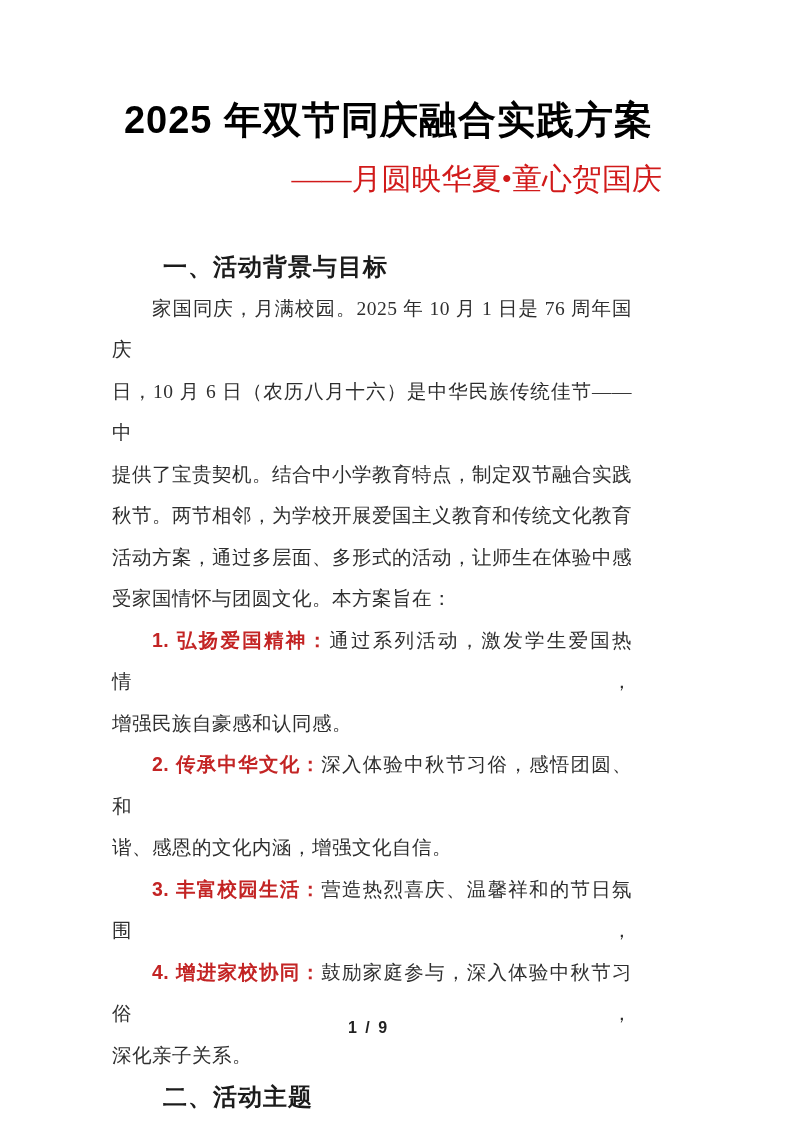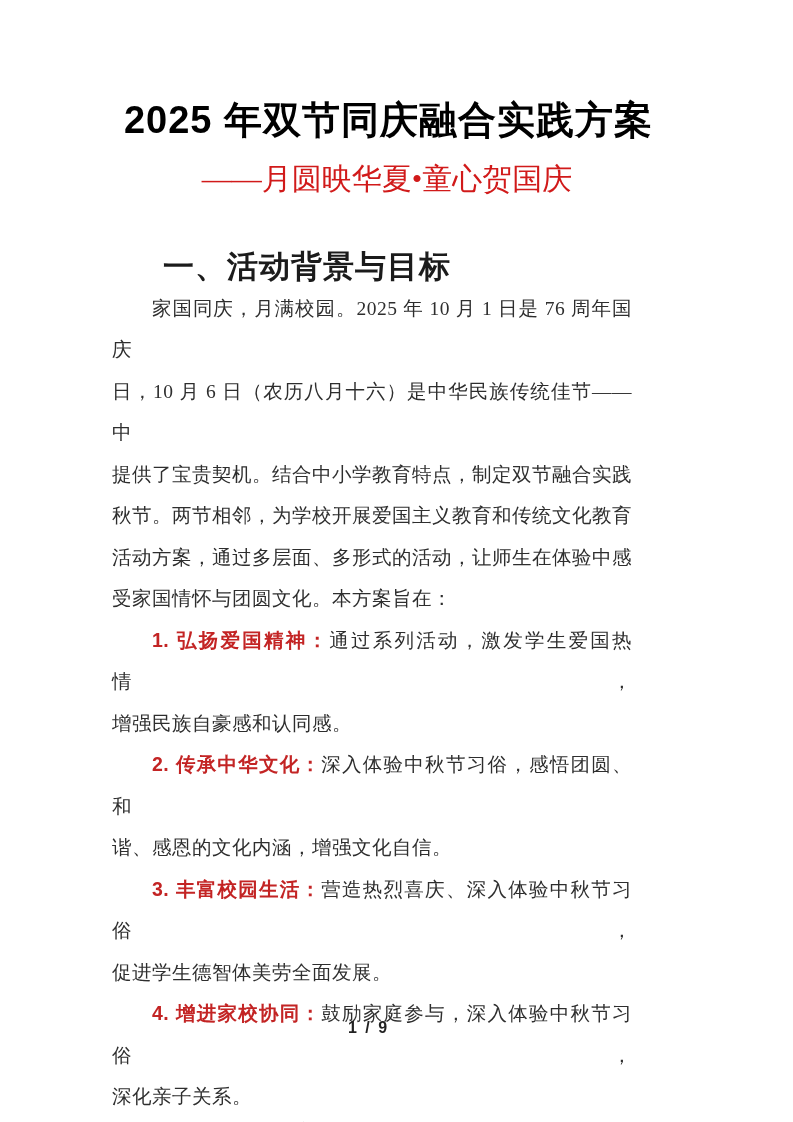--- a/index.html
+++ b/index.html
@@ -27,39 +27,39 @@
     line-height: 52px;
     color: #000000;
     letter-spacing: 1px;
     white-space: nowrap;
   }
   .doc-subtitle {
     position: absolute;
     top: 158px;
     left: 112px;
     width: 550px;
-    text-align: center;
+    text-align: right;
     font-family: "Liberation Serif", "DejaVu Serif", serif;
     font-size: 30px;
     line-height: 42px;
     color: var(--subtitle-red, #d11a1a);
     white-space: nowrap;
   }
   .doc-content {
     position: absolute;
     left: 112px;
     top: 246px;
     width: 520px;
     font-size: 19.5px;
     color: var(--body-color, #2e2e2e);
   }
   .heading {
     font-family: "Liberation Sans", "DejaVu Sans", sans-serif;
     font-weight: 600;
-    font-size: 31px;
+    font-size: 24px;
     line-height: 41.5px;
     color: var(--heading-color, #1b1b1b);
     padding-left: 51px;
     letter-spacing: 1px;
     white-space: nowrap;
   }
   .para { margin: 0; }
   .line {
     line-height: 41.5px;
     text-align: justify;
@@ -108,22 +108,21 @@
       </div>
       <div class="para">
         <div class="line full indent"><span class="seg-red">1. 弘扬爱国精神：</span><span class="seg">通过系列活动，激发学生爱国热情，</span></div>
         <div class="line"><span class="seg">增强民族自豪感和认同感。</span></div>
       </div>
       <div class="para">
         <div class="line full indent"><span class="seg-red">2. 传承中华文化：</span><span class="seg">深入体验中秋节习俗，感悟团圆、和</span></div>
         <div class="line"><span class="seg">谐、感恩的文化内涵，增强文化自信。</span></div>
       </div>
       <div class="para">
-        <div class="line full indent"><span class="seg-red">3. 丰富校园生活：</span><span class="seg">营造热烈喜庆、深入体验中秋节习俗，</span></div>
-        <div class="line"><span class="seg">促进学生德智体美劳全面发展。</span></div>
+        <div class="line full indent"><span class="seg-red">3. 丰富校园生活：</span><span class="seg">营造热烈喜庆、温馨祥和的节日氛围，</span></div>
       </div>
       <div class="para">
         <div class="line full indent"><span class="seg-red">4. 增进家校协同：</span><span class="seg">鼓励家庭参与，深入体验中秋节习俗，</span></div>
         <div class="line"><span class="seg">深化亲子关系。</span></div>
       </div>
       <div class="heading">二、活动主题</div>
     </div>
   <div class="page-footer">1 / 9</div>
 </div>
 

